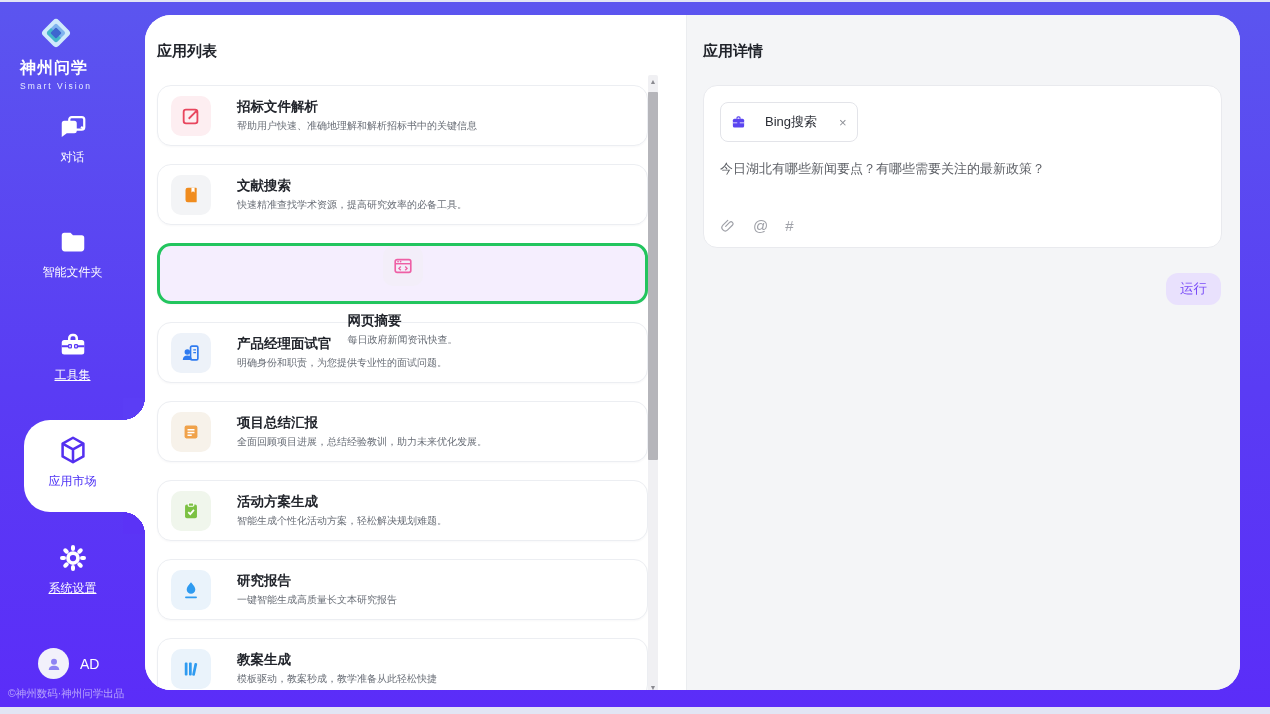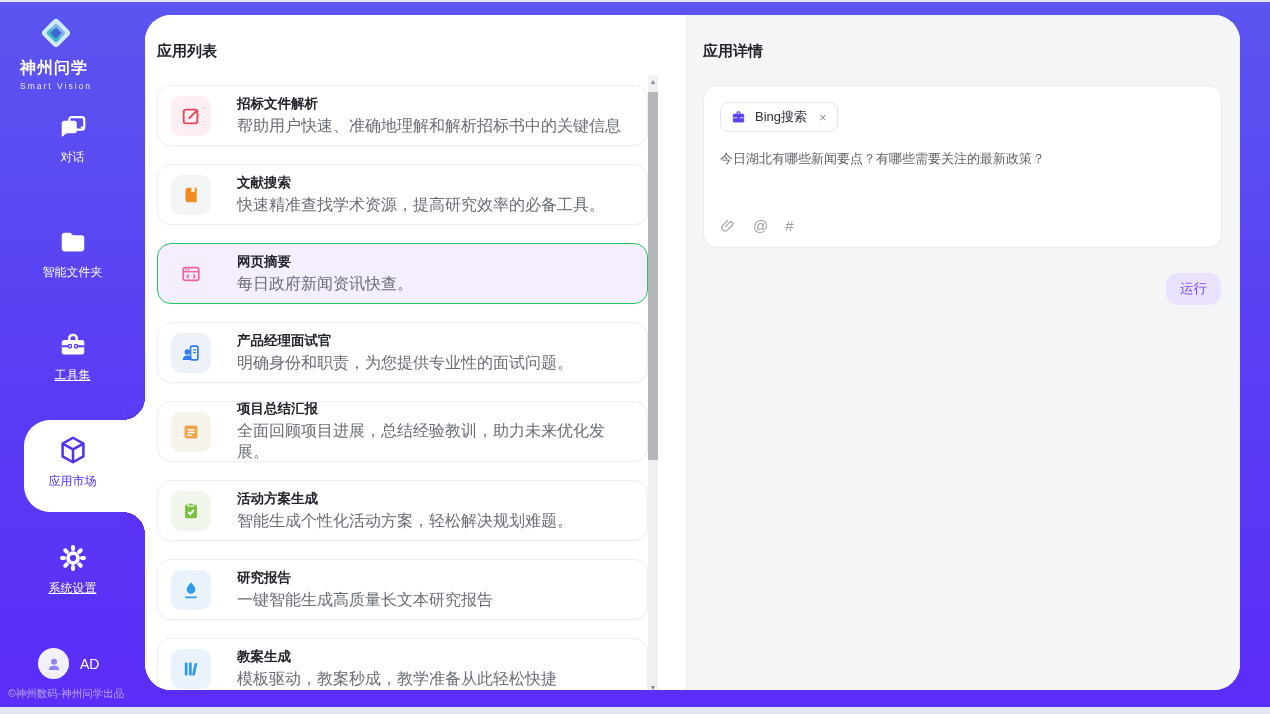--- a/index.html
+++ b/index.html
@@ -36,40 +36,40 @@
   .content { position:absolute; left:145px; top:15px; width:1095px; height:675px;
     background:#fff; border-radius:26px; overflow:hidden; display:flex; }
 
   .list-panel { width:541px; position:relative; background:#fff; overflow:hidden; }
   .panel-title { font-size:15px; font-weight:bold; color:#21242b; }
   .list-panel .panel-title { margin:27px 0 24px 12px; }
 
   .card { height:61px; margin:0 38px 18px 12px; border:1px solid #eceef2; border-radius:14px;
     background:#fff; display:flex; align-items:center; padding:0 13px; gap:26px; cursor:pointer;
     box-shadow:0 1px 2px rgba(30,30,60,.03); }
-  .card.selected { background:#f5eefe; border:1px solid #22c55e; }
+  .card.selected { background:#f5eefe; border:3px solid #22c55e;flex-direction:column; }
   .app-icon { width:40px; height:40px; border-radius:10px; flex:none;
     display:flex; align-items:center; justify-content:center; }
   .card-title { font-size:13.5px; font-weight:bold; color:#21242b; }
-  .card-desc { font-size:16px; color:#686d76; margin-top:3px; }
+  .card-desc { font-size:10px; color:#686d76; margin-top:3px; }
 
   .scrollbar { position:absolute; right:28px; top:60px; width:10px; height:620px;
     background:#f0f0f3; border-radius:2px; }
   .scroll-arrow { position:absolute; left:0; width:10px; text-align:center;
     font-size:7px; color:#8a8a90; line-height:14px; cursor:pointer; }
   .scroll-arrow.up { top:0; }
   .scroll-arrow.down { bottom:0; }
   .scroll-thumb { position:absolute; left:0; top:17px; width:10px; height:368px;
     background:#b5b5ba; border-radius:1px; cursor:pointer; }
 
   .detail-panel { flex:1; background:#f4f5f7; border-left:1px solid #ebedf0; position:relative; }
   .detail-panel .panel-title { margin:27px 0 0 16px; }
   .detail-card { position:relative; margin:24px 18px 0 16px; height:163px; background:#fff;
     border:1px solid #e9eaee; border-radius:14px; padding:16px; }
-  .tool-tag { display:inline-flex; align-items:center; gap:9px; height:30px; padding:0 10px;
+  .tool-tag { display:inline-flex; align-items:center; gap:19px; height:40px; padding:0 10px;
     border:1px solid #e3e4e9; border-radius:8px; background:#fff; cursor:pointer; }
   .tool-tag .tag-label { font-size:13px; color:#2b2e36; }
   .tag-close { color:#8e9097; font-size:13px; margin-left:3px; cursor:pointer; }
   .query-text { margin-top:17px; font-size:13px; color:#5e6167; line-height:1.5; }
   .input-icons { position:absolute; left:16px; bottom:13px; display:flex; align-items:center; gap:17px; }
   .input-icons .txt-ic { font-size:15px; color:#9fa1a8; cursor:pointer; }
   .run-row { margin-top:25px; text-align:right; padding-right:19px; }
   .run-btn { display:inline-block; height:32px; line-height:32px; padding:0 14px;
     background:#e9e1fd; color:#7a4cf8; font-size:13.5px; border:none; border-radius:12px; cursor:pointer; }
   svg { display:block; }

